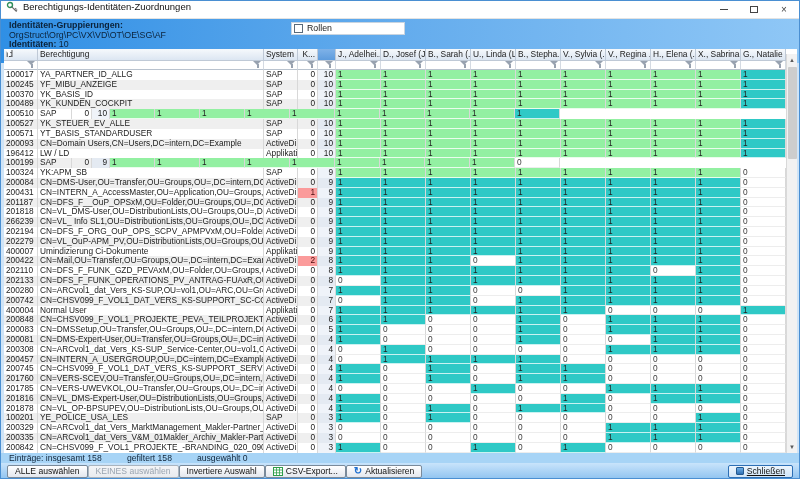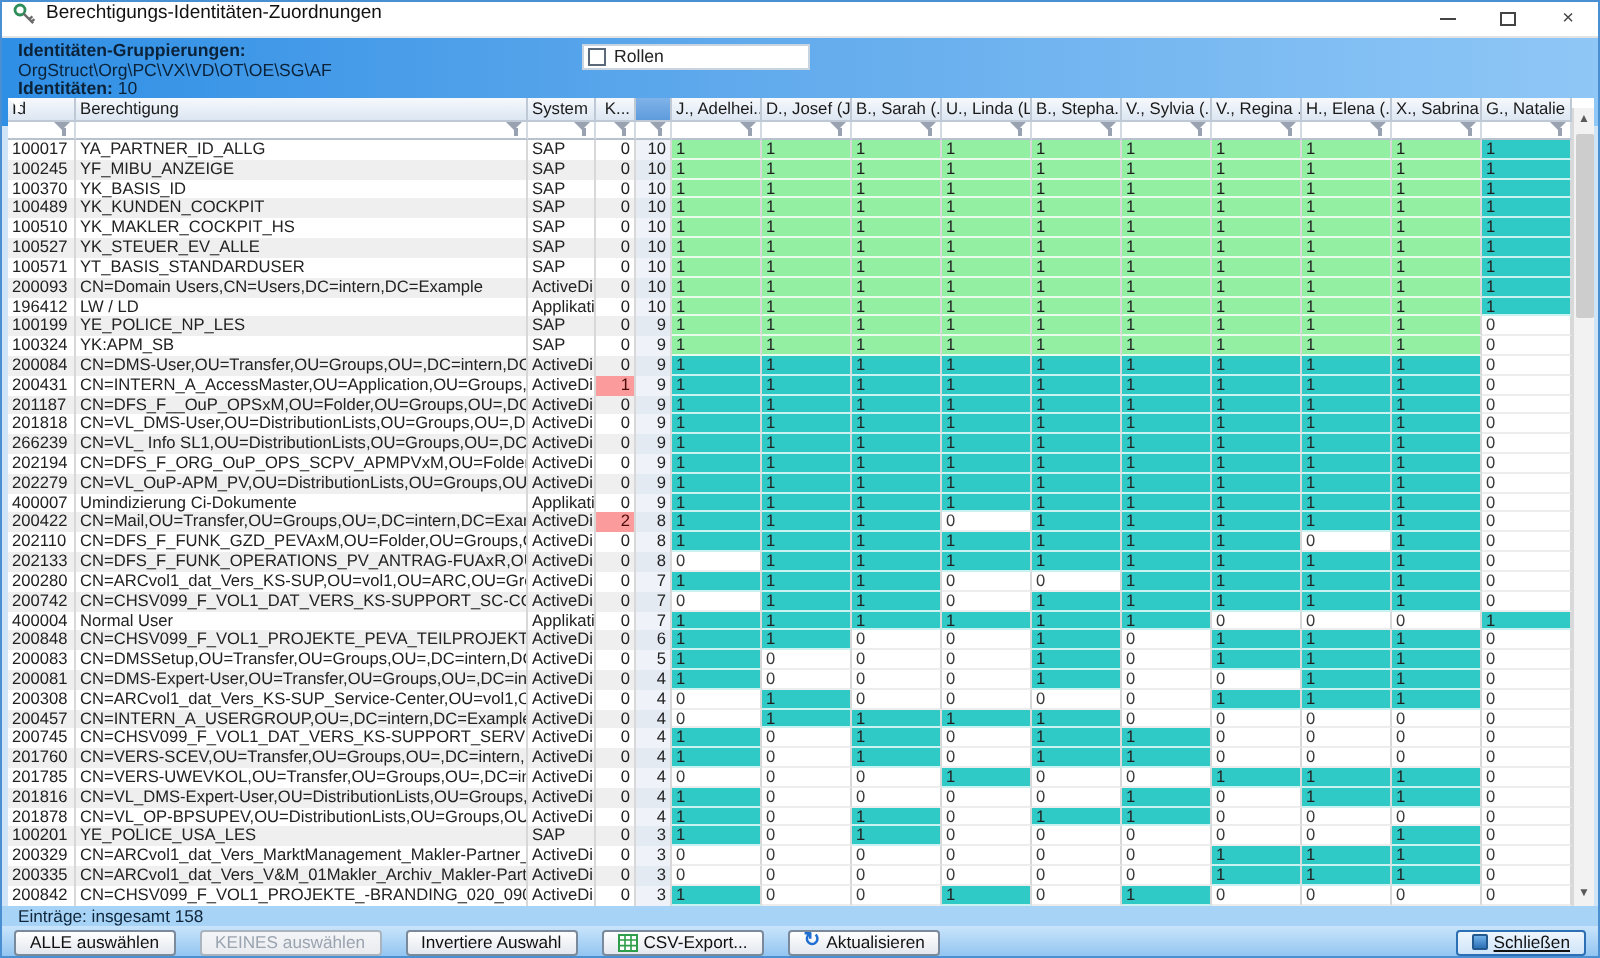--- a/index.html
+++ b/index.html
@@ -54,25 +54,25 @@
   .funnel::after{content:"";position:absolute;left:3.5px;top:3px;width:2px;height:4px;background:#98A2B0;}
   .funnel.wht{position:static;display:inline-block;margin:1px 0 0 4px;}
   .funnel.wht::before{border-top-color:#FFFFFF;}
   .funnel.wht::after{background:#FFFFFF;}
   
   .vscroll{position:absolute;right:0;top:5px;width:11px;height:399px;background:#F2F2F2;border-left:1px solid #D9D9D9;}
   .sb-btn{height:12px;display:flex;align-items:center;justify-content:center;font-size:6px;color:#5A5A5A;background:#F2F2F2;}
   .sb-btn.down{position:absolute;bottom:0;left:0;right:0;}
   .sb-thumb{position:absolute;top:13px;left:1px;width:9px;height:92px;background:#CDCDCD;border-radius:1px;}
   
-  .statusbar{position:absolute;left:0;top:452px;width:798px;height:10px;background:#A7D4F6;font-size:8.6px;color:#10253A;display:flex;padding-left:8px;flex-direction:column;}
+  .statusbar{position:absolute;left:0;top:452px;width:798px;height:10px;background:#A7D4F6;font-size:8.6px;color:#10253A;display:flex;align-items:center;padding-left:8px;}
   .statusbar span{margin-right:0;}
   .st-total{width:118px;}
   .st-filt{width:70px;}
-  .buttonbar{position:absolute;left:0;top:462px;width:798px;height:16px;background:linear-gradient(#C9E4FB,#8FC3F0);display:flex;align-items:center;padding:0 6px;gap:12px;}
+  .buttonbar{position:absolute;left:0;top:462px;width:798px;height:16px;background:linear-gradient(#C9E4FB,#8FC3F0);display:flex;align-items:center;padding:0 6px;gap:0;}
   .btn{height:13px;display:flex;align-items:center;gap:3px;padding:0 7px;font-size:8.6px;color:#111;background:linear-gradient(#FFFFFF,#E3E7EE);border:1px solid #7A8A9A;border-radius:2px;white-space:nowrap;}
   .btn.disabled{color:#9AA4B0;border-color:#AAB4BE;background:linear-gradient(#F4F5F7,#E9EBEF);}
   .btn.primary{margin-left:auto;border-color:#2D6FB5;background:linear-gradient(#EDF5FD,#CFE5F8);text-decoration:underline;}
   .csv-ico,.ref-ico,.cls-ico{flex:none;}
   .ref-ico{color:#1E6FD0;font-size:10px;line-height:10px;font-weight:bold;}
   .cls-ico{width:8px;height:8px;background:linear-gradient(#6FB0E8,#2D6FB5);border:1px solid #24598F;border-radius:1px;}
 </style>
 </head>
 <body>
 
@@ -250,21 +250,20 @@
           <div class="c w-p m-g">1</div>
           <div class="c w-p m-g">1</div>
           <div class="c w-p m-g">1</div>
           <div class="c w-p m-g">1</div>
           <div class="c w-p m-g">1</div>
           <div class="c w-p m-g">1</div>
           <div class="c w-p m-t">1</div>
         </div>
         <div class="t-row odd">
           <div class="c w-id plain">100510</div>
-          <div class="c w-ber plain">YK_MAKLER_COCKPIT_HS</div>
           <div class="c w-sys plain">SAP</div>
           <div class="c w-k plain">0</div>
           <div class="c w-cnt cnt">10</div>
           <div class="c w-p m-g">1</div>
           <div class="c w-p m-g">1</div>
           <div class="c w-p m-g">1</div>
           <div class="c w-p m-g">1</div>
           <div class="c w-p m-g">1</div>
           <div class="c w-p m-g">1</div>
           <div class="c w-p m-g">1</div>
@@ -335,21 +334,20 @@
           <div class="c w-p m-g">1</div>
           <div class="c w-p m-g">1</div>
           <div class="c w-p m-g">1</div>
           <div class="c w-p m-g">1</div>
           <div class="c w-p m-g">1</div>
           <div class="c w-p m-g">1</div>
           <div class="c w-p m-t">1</div>
         </div>
         <div class="t-row even">
           <div class="c w-id plain">100199</div>
-          <div class="c w-ber plain">YE_POLICE_NP_LES</div>
           <div class="c w-sys plain">SAP</div>
           <div class="c w-k plain">0</div>
           <div class="c w-cnt cnt">9</div>
           <div class="c w-p m-g">1</div>
           <div class="c w-p m-g">1</div>
           <div class="c w-p m-g">1</div>
           <div class="c w-p m-g">1</div>
           <div class="c w-p m-g">1</div>
           <div class="c w-p m-g">1</div>
           <div class="c w-p m-g">1</div>

